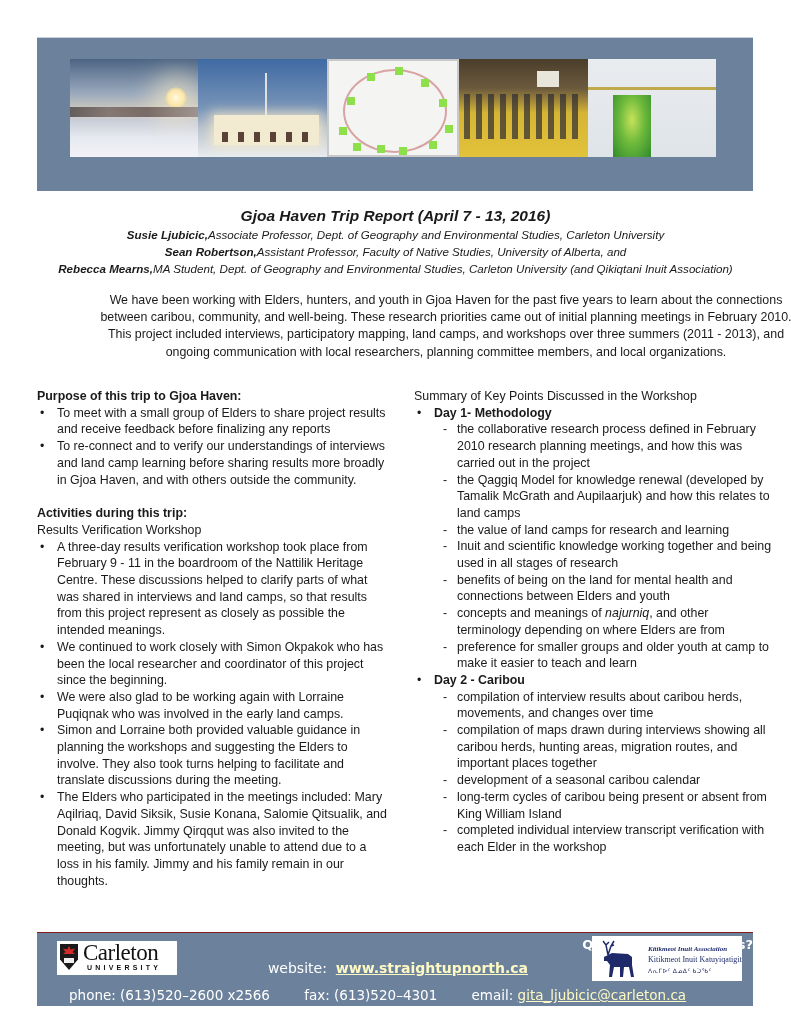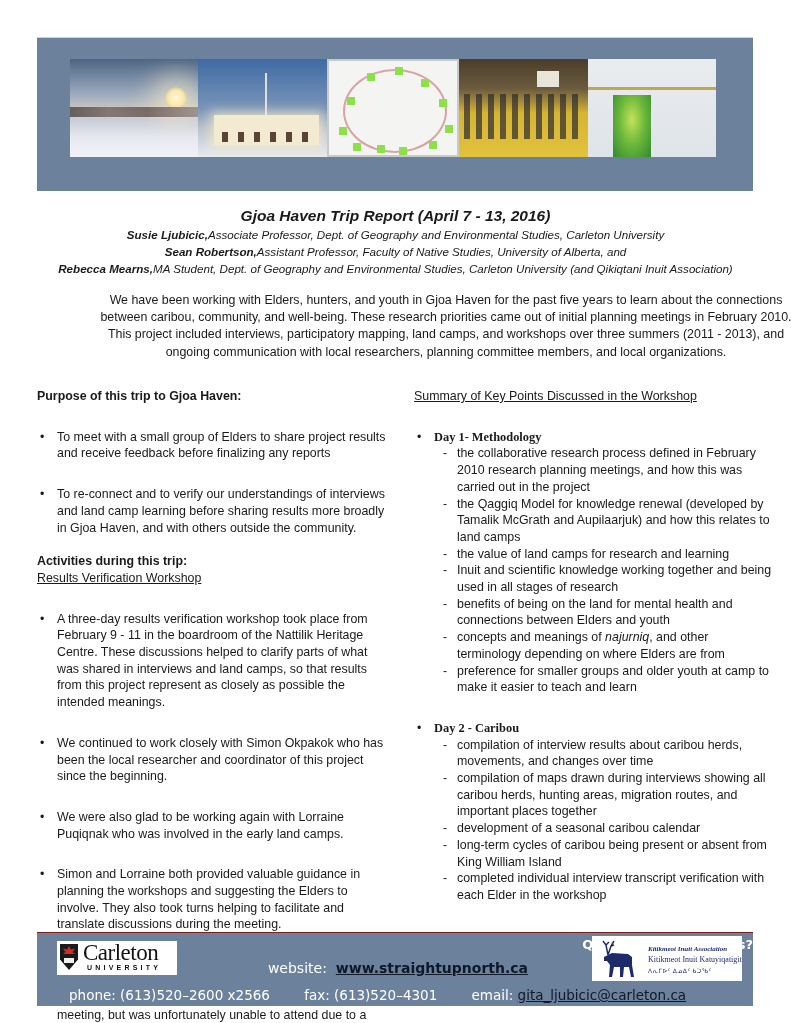--- a/index.html
+++ b/index.html
@@ -32,46 +32,46 @@
   .author { font-size: 11.6px; line-height: 17px; }
   .author b { font-weight: bold; }
 
   .intro { position: absolute; left: 48px; top: 292px; width: 700px; text-align: center; font-size: 12.4px; line-height: 17.2px; margin-left: 48px; }
 
   
   .col { position: absolute; top: 388px; font-size: 12.4px; line-height: 16.7px; }
   .col-left { left: 37px; width: 350px; }
   .col-right { left: 414px; width: 360px; }
   .h-bold { font-weight: bold; }
-  .h-under { text-decoration: underline; }
+  .h-under { }
   ul.bul { list-style: none; margin: 0; padding: 0; }
-  ul.bul > li { position: relative; padding-left: 20px; margin-top: 24px; }
+  ul.bul > li { position: relative; padding-left: 20px; }
   ul.bul > li::before { content: "\2022"; position: absolute; left: 3px; top: 0; }
   ul.dash { list-style: none; margin: 0; padding: 0; }
   ul.dash > li { position: relative; padding-left: 23px; }
   ul.dash > li::before { content: "-"; position: absolute; left: 9px; top: 0; }
   .gap { height: 17px; }
-  .day-label { font-weight: bold; font-family: Liberation Serif, serif; }
+  .day-label { font-weight: bold; }
 
   
   .footer { position: absolute; left: 37px; top: 932px; width: 716px; height: 73px; background: #6c829c; border-top: 1px solid #7f1d1d; font-family: "DejaVu Sans", sans-serif; color: #ffffff; }
   .carleton { position: absolute; left: 20px; top: 8px; width: 120px; height: 34px; background: #ffffff; }
   .crest { position: absolute; left: 3px; top: 3px; width: 18px; height: 26px; background: #1a1a1a; clip-path: polygon(0 0, 100% 0, 100% 60%, 50% 100%, 0 60%); }
   .crest::before { content: ""; position: absolute; left: 3px; top: 2px; width: 12px; height: 10px; background: #d42a2a; clip-path: polygon(50% 0, 65% 35%, 100% 25%, 80% 60%, 100% 80%, 0 80%, 20% 60%, 0 25%, 35% 35%); }
   .crest::after { content: ""; position: absolute; left: 4px; top: 14px; width: 10px; height: 5px; background: #f0f0f0; }
   .carl-name { position: absolute; left: 26px; top: -1px; font-family: "Liberation Serif", serif; font-size: 23px; color: #111; letter-spacing: -0.5px; }
   .carl-univ { position: absolute; left: 30px; top: 23px; font-family: "Liberation Sans", sans-serif; font-size: 7px; font-weight: bold; letter-spacing: 3.2px; color: #111; }
   .kia { position: absolute; left: 555px; top: 3px; width: 150px; height: 45px; background: #ffffff; }
   .caribou { position: absolute; left: 6px; top: 3px; width: 42px; height: 40px; }
   .kia-t1 { position: absolute; left: 56px; top: 9px; font-family: "Liberation Serif", serif; font-size: 7px; font-weight: bold; font-style: italic; color: #1f2a6b; white-space: nowrap; }
   .kia-t2 { position: absolute; left: 56px; top: 19px; font-family: "Liberation Serif", serif; font-size: 8px; color: #1f2a6b; white-space: nowrap; }
   .kia-t3 { position: absolute; left: 56px; top: 31px; font-family: "Liberation Serif", serif; font-size: 6px; color: #1f2a6b; white-space: nowrap; letter-spacing: 0.5px; }
   .f-q { position: absolute; left: 0; width: 716px; top: 4px; text-align: right; font-size: 13px; font-weight: bold; padding-left: 28px; box-sizing: border-box; }
   .f-web { position: absolute; left: 0; width: 716px; top: 27px; text-align: center; font-size: 14px; padding-left: 6px; box-sizing: border-box; }
-  .f-web a, .f-contact a { color: #0f172a; }
+  .f-web a, .f-contact a { color: #fef9c3; }
   .f-web a { font-weight: bold; }
   .f-contact { position: absolute; left: 32px; top: 54px; font-size: 13.5px; white-space: nowrap; }
   .f-contact span { margin-right: 30px; }
 </style>
 </head>
 <body>
 
 <div class="banner">
   <div class="photos">
     <div class="photo ph-sun">

